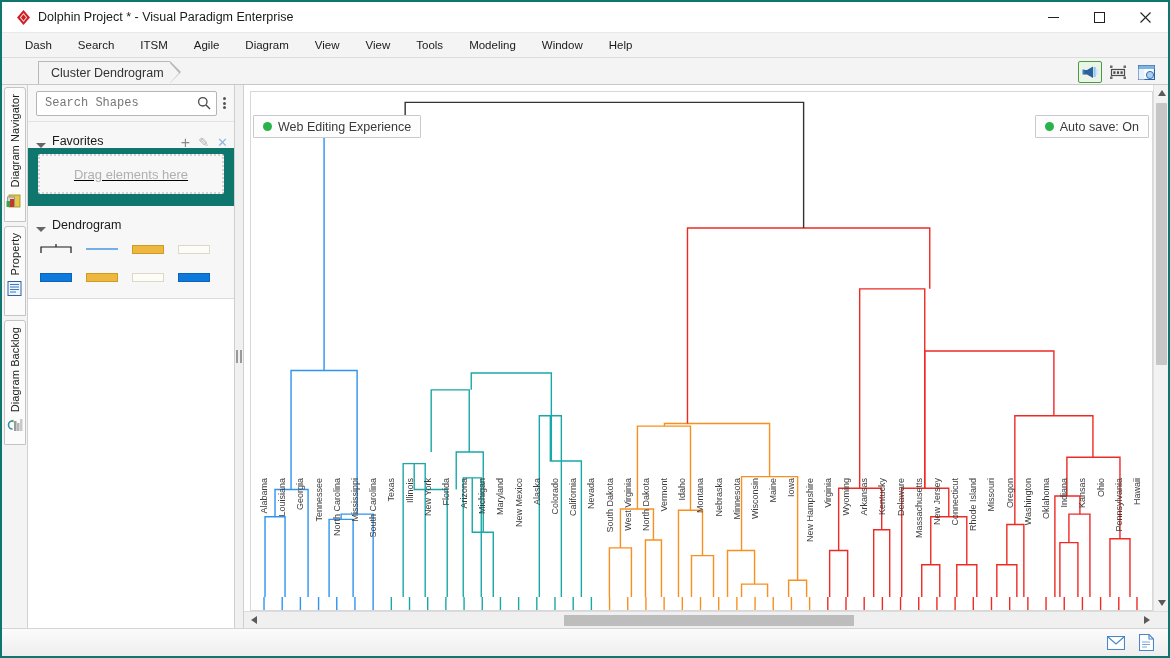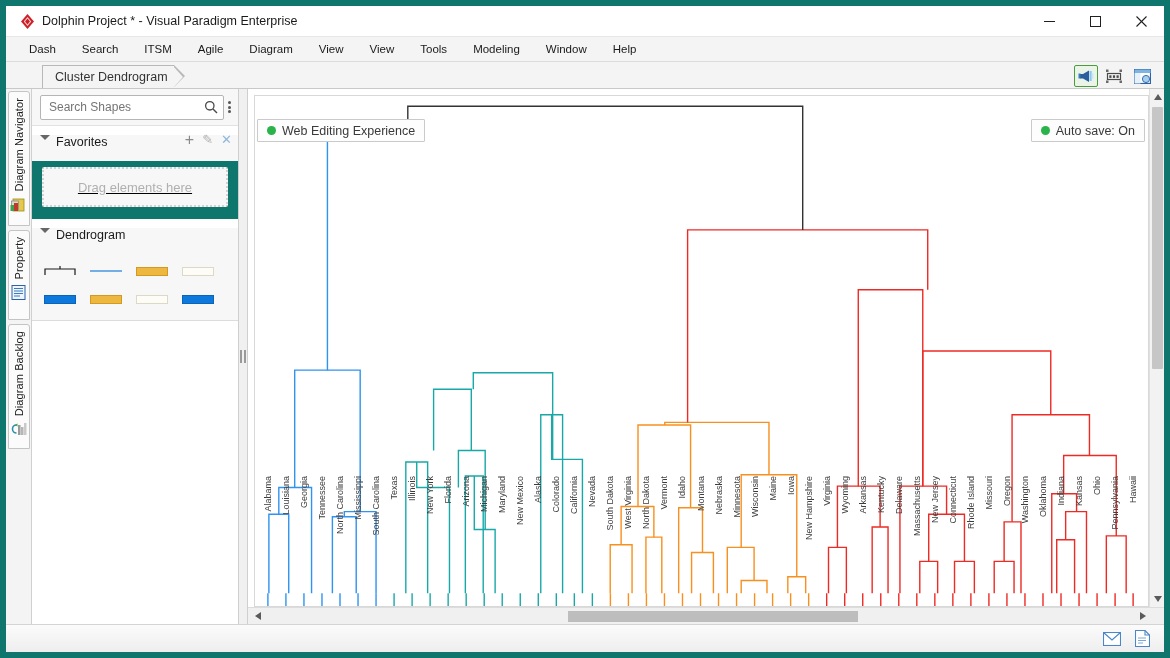--- a/index.html
+++ b/index.html
@@ -5,21 +5,21 @@
   * { box-sizing: border-box; margin: 0; padding: 0; }
   html, body {
     width: 1170px; height: 658px;
     font-family: "Liberation Sans", sans-serif;
     background: #ffffff;
     overflow: hidden;
   }
   #app {
     position: relative;
     width: 1170px; height: 658px;
-    border: 6px solid #0f766e;
+    border: 2px solid #0f766e;
     background: #ffffff;
     display: flex; flex-direction: column;
   }
 
   
   .titlebar {
     height: 31px; flex: 0 0 31px;
     background: #ffffff;
     display: flex; align-items: center;
     border-bottom: 1px solid #e8e8e8;
@@ -135,33 +135,33 @@
     border-bottom: 1px solid #e2e2e2;
     display: flex; align-items: center; padding: 0 3px 0 8px;
   }
   .search-box {
     flex: 1 1 auto; height: 25px;
     background: #fff; border: 1px solid #b5b5b5; border-radius: 2px;
     display: flex; align-items: center; padding: 0 5px 0 8px;
   }
   .search-input {
     flex: 1 1 auto; border: none; outline: none;
-    font-size: 12px; color: #777; font-family: Liberation Sans, sans-serif;
+    font-size: 12px; color: #777; font-family: Liberation Mono, monospace;
     background: transparent;
   }
   .kebab { width: 16px; display: flex; justify-content: center; }
   .kebab i {
     display: block; width: 3px; height: 3px; border-radius: 50%;
     background: #555; margin: 1.5px 0;
   }
 
   .section-head {
-    height: 26px; display: flex; align-items: flex-start;
+    height: 26px; display: flex; align-items: flex-end;
     padding: 0 6px 0 8px; background: #f7f7f7;
-    font-size: 12.5px; color: #1a1a1a; margin-top: 9px;
+    font-size: 12.5px; color: #1a1a1a;
   }
   .caret {
     width: 0; height: 0; margin-right: 6px;
     border-left: 5px solid transparent; border-right: 5px solid transparent;
     border-top: 5.5px solid #666;
   }
   .head-actions { margin-left: auto; display: flex; align-items: center; gap: 8px; }
 
   .dropzone-wrap { background: #0f766e; padding: 6px 10px 12px 10px; text-decoration: underline; }
   .dropzone {

